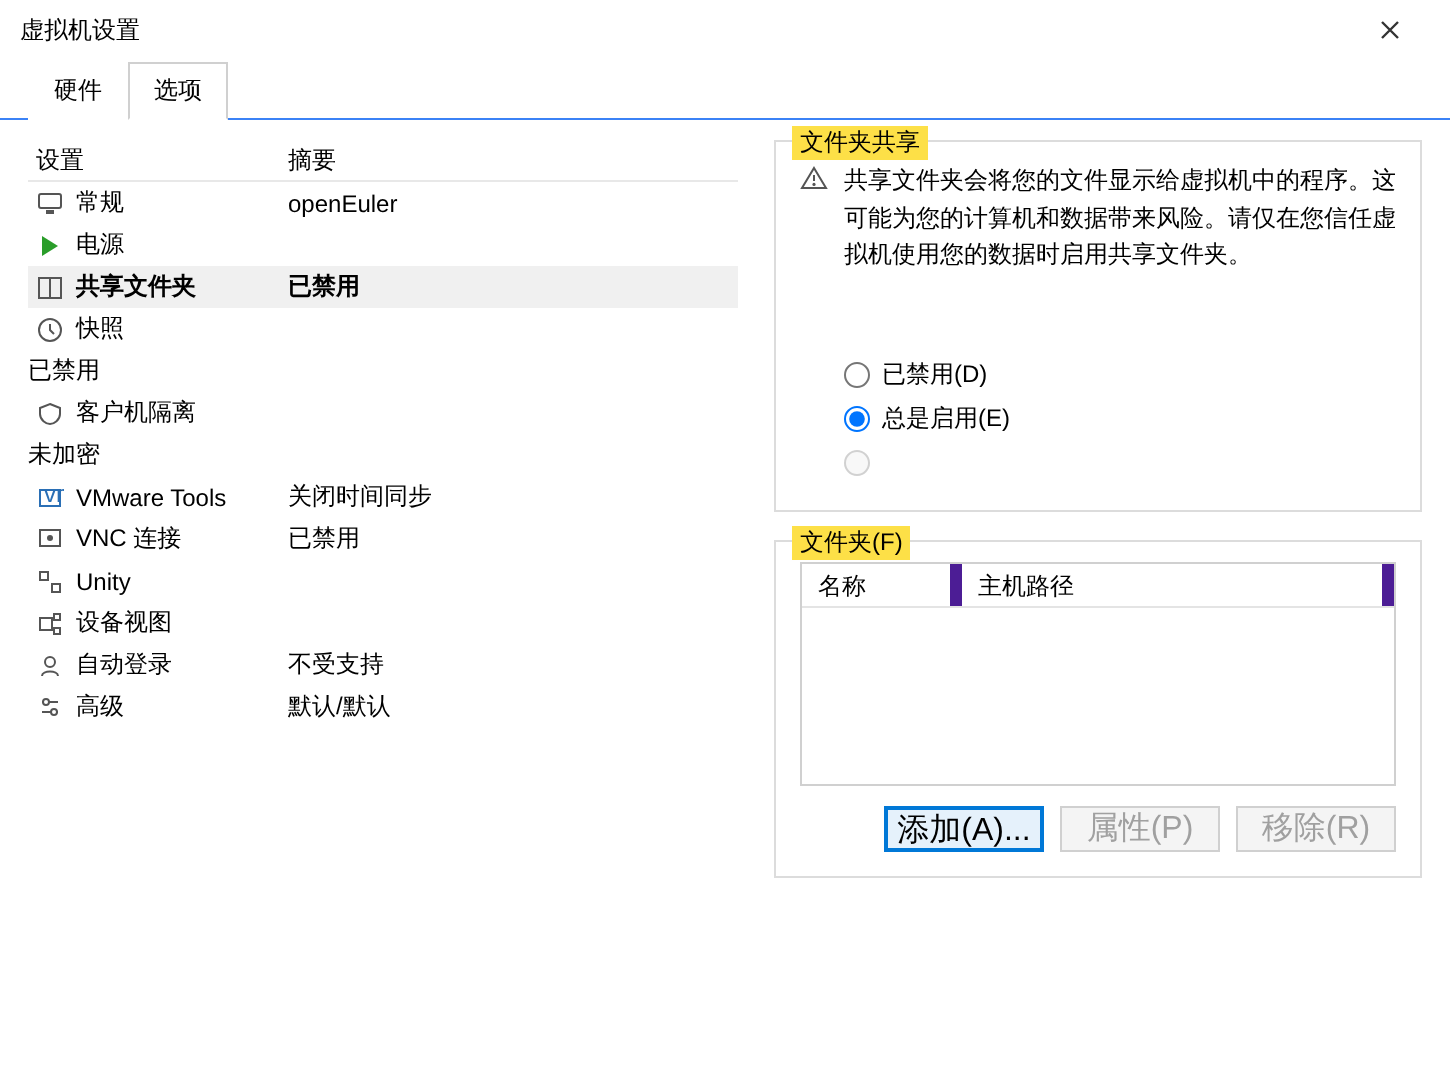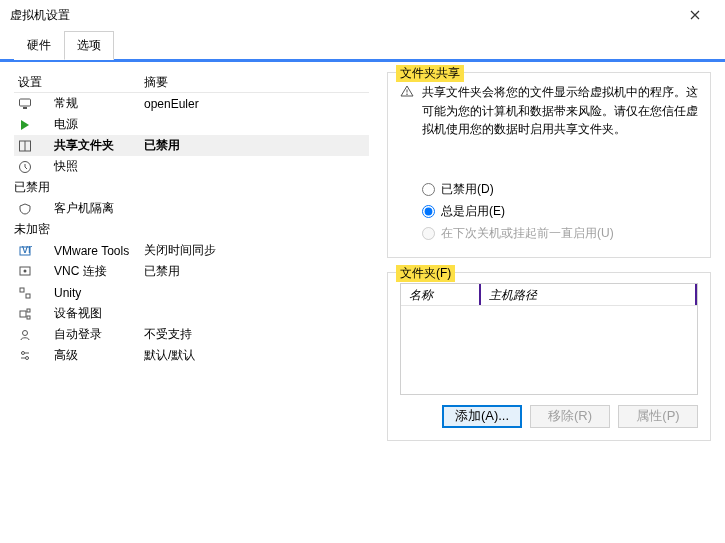--- a/index.html
+++ b/index.html
@@ -1,47 +1,47 @@
 <!DOCTYPE html>
 <html><head>
 <meta charset="utf-8">
 <style>
 * { box-sizing: border-box; margin: 0; padding: 0; font-family: "Microsoft YaHei", "Segoe UI", sans-serif; font-size: 12px; }
 body { background: #fff; width: 725px; height: 543px; overflow: hidden; position: relative; }
 .titlebar { display: flex; align-items: center; justify-content: space-between; height: 30px; padding: 0 10px; text-align: center; }
 .title { font-size: 12px; }
 .close-btn { width: 40px; height: 30px; display: flex; align-items: center; justify-content: center; cursor: pointer; font-size: 14px; }
-.tabs { display: flex; border-bottom: 3px solid #3b82f6; padding-left: 14px; }
+.tabs { display: flex; border-bottom: 1px solid #3b82f6; padding-left: 14px; }
 .tab { padding: 5px 12px; border: 1px solid transparent; border-bottom: none; cursor: pointer; position: relative; top: 1px; background: #fff; }
 .tab.active { border-color: #d0d0d0; border-bottom: 1px solid #fff; }
 .content { display: flex; padding: 10px 14px; gap: 18px; justify-content: center; }
 .left-panel { width: 355px; }
 .list-header, .list-row { display: flex; height: 21px; align-items: center; }
 .list-header { border-bottom: 1px solid #e8e8e8; }
 .col-device { width: 130px; padding-left: 4px; }
 .col-summary { flex: 1; }
-.list-row .col-device { display: flex; align-items: center; gap: 22px; }
+.list-row .col-device { display: flex; align-items: center; gap: 6px; }
 .list-row.selected { background: #f0f0f0; font-weight: bold; }
 .icon { width: 14px; height: 14px; display: inline-flex; align-items: center; justify-content: center; flex-shrink: 0; }
 .right-panel { flex: 1; }
 .group { border: 1px solid #dcdcdc; padding: 10px 12px 12px; margin-bottom: 14px; position: relative; }
 .group-title { position: absolute; top: -8px; left: 8px; background: #fde047; padding: 0 4px; }
 .warning { display: flex; gap: 8px; margin-bottom: 10px; line-height: 1.55; }
 .warning-icon { flex-shrink: 0; margin-top: 1px; }
 .radios { padding-left: 22px; margin-top: 40px; }
 .radio-row { display: flex; align-items: center; gap: 6px; height: 22px; }
 .radio-row.disabled { color: #a0a0a0; }
 .radio-row input { margin: 0; }
 .folder-table { border: 1px solid #d0d0d0; height: 112px; margin-bottom: 10px; }
 .folder-table-header { display: flex; height: 22px; border-bottom: 1px solid #e4e4e4; }
-.ft-col { padding: 3px 8px; border-right: 2px solid #4c1d95; font-style: italic; }
+.ft-col { padding: 3px 8px; border-right: 6px solid #4c1d95; }
 .ft-name { width: 80px; }
 .ft-path { flex: 1; }
 .btn-row { display: flex; gap: 8px; justify-content: flex-end; }
-.btn { width: 80px; height: 23px; border: 1px solid #adadad; background: #e1e1e1; cursor: pointer; font-size: 13px; }
+.btn { width: 80px; height: 23px; border: 1px solid #adadad; background: #e1e1e1; cursor: pointer; font-size: 16px; }
 .btn.primary { border: 2px solid #0078d7; background: #e5f1fb; }
 .btn:disabled { color: #a0a0a0; background: #f4f4f4; border-color: #d0d0d0; cursor: default; }
 </style>
 </head>
 <body>
 
 <div class="titlebar">
   <span class="title">虚拟机设置</span>
   <div class="close-btn">
     <svg width="10" height="10" viewBox="0 0 10 10">
@@ -220,33 +220,32 @@
         <label class="radio-row">
             <input type="radio" name="sh" style="">
             <span>已禁用(D)</span>
           </label>
         <label class="radio-row">
             <input type="radio" name="sh" checked="" style="">
             <span>总是启用(E)</span>
           </label>
         <label class="radio-row disabled">
             <input type="radio" name="sh" disabled="" style="">
-            <span>在下次关机或挂起前一直启用(U)</span>
           </label>
       </div>
     </div>
 
     <div class="group">
       <div class="group-title">文件夹(F)</div>
       <div class="folder-table">
         <div class="folder-table-header">
           <div class="ft-col ft-name">名称</div>
           <div class="ft-col ft-path">主机路径</div>
         </div>
       </div>
       <div class="btn-row">
         <button class="btn primary">添加(A)...</button>
+        <button class="btn" disabled="">属性(P)</button>
         <button class="btn" disabled="">移除(R)</button>
-        <button class="btn" disabled="">属性(P)</button>
       </div>
     </div>
   </div>
 </div>
 
 </body></html>

